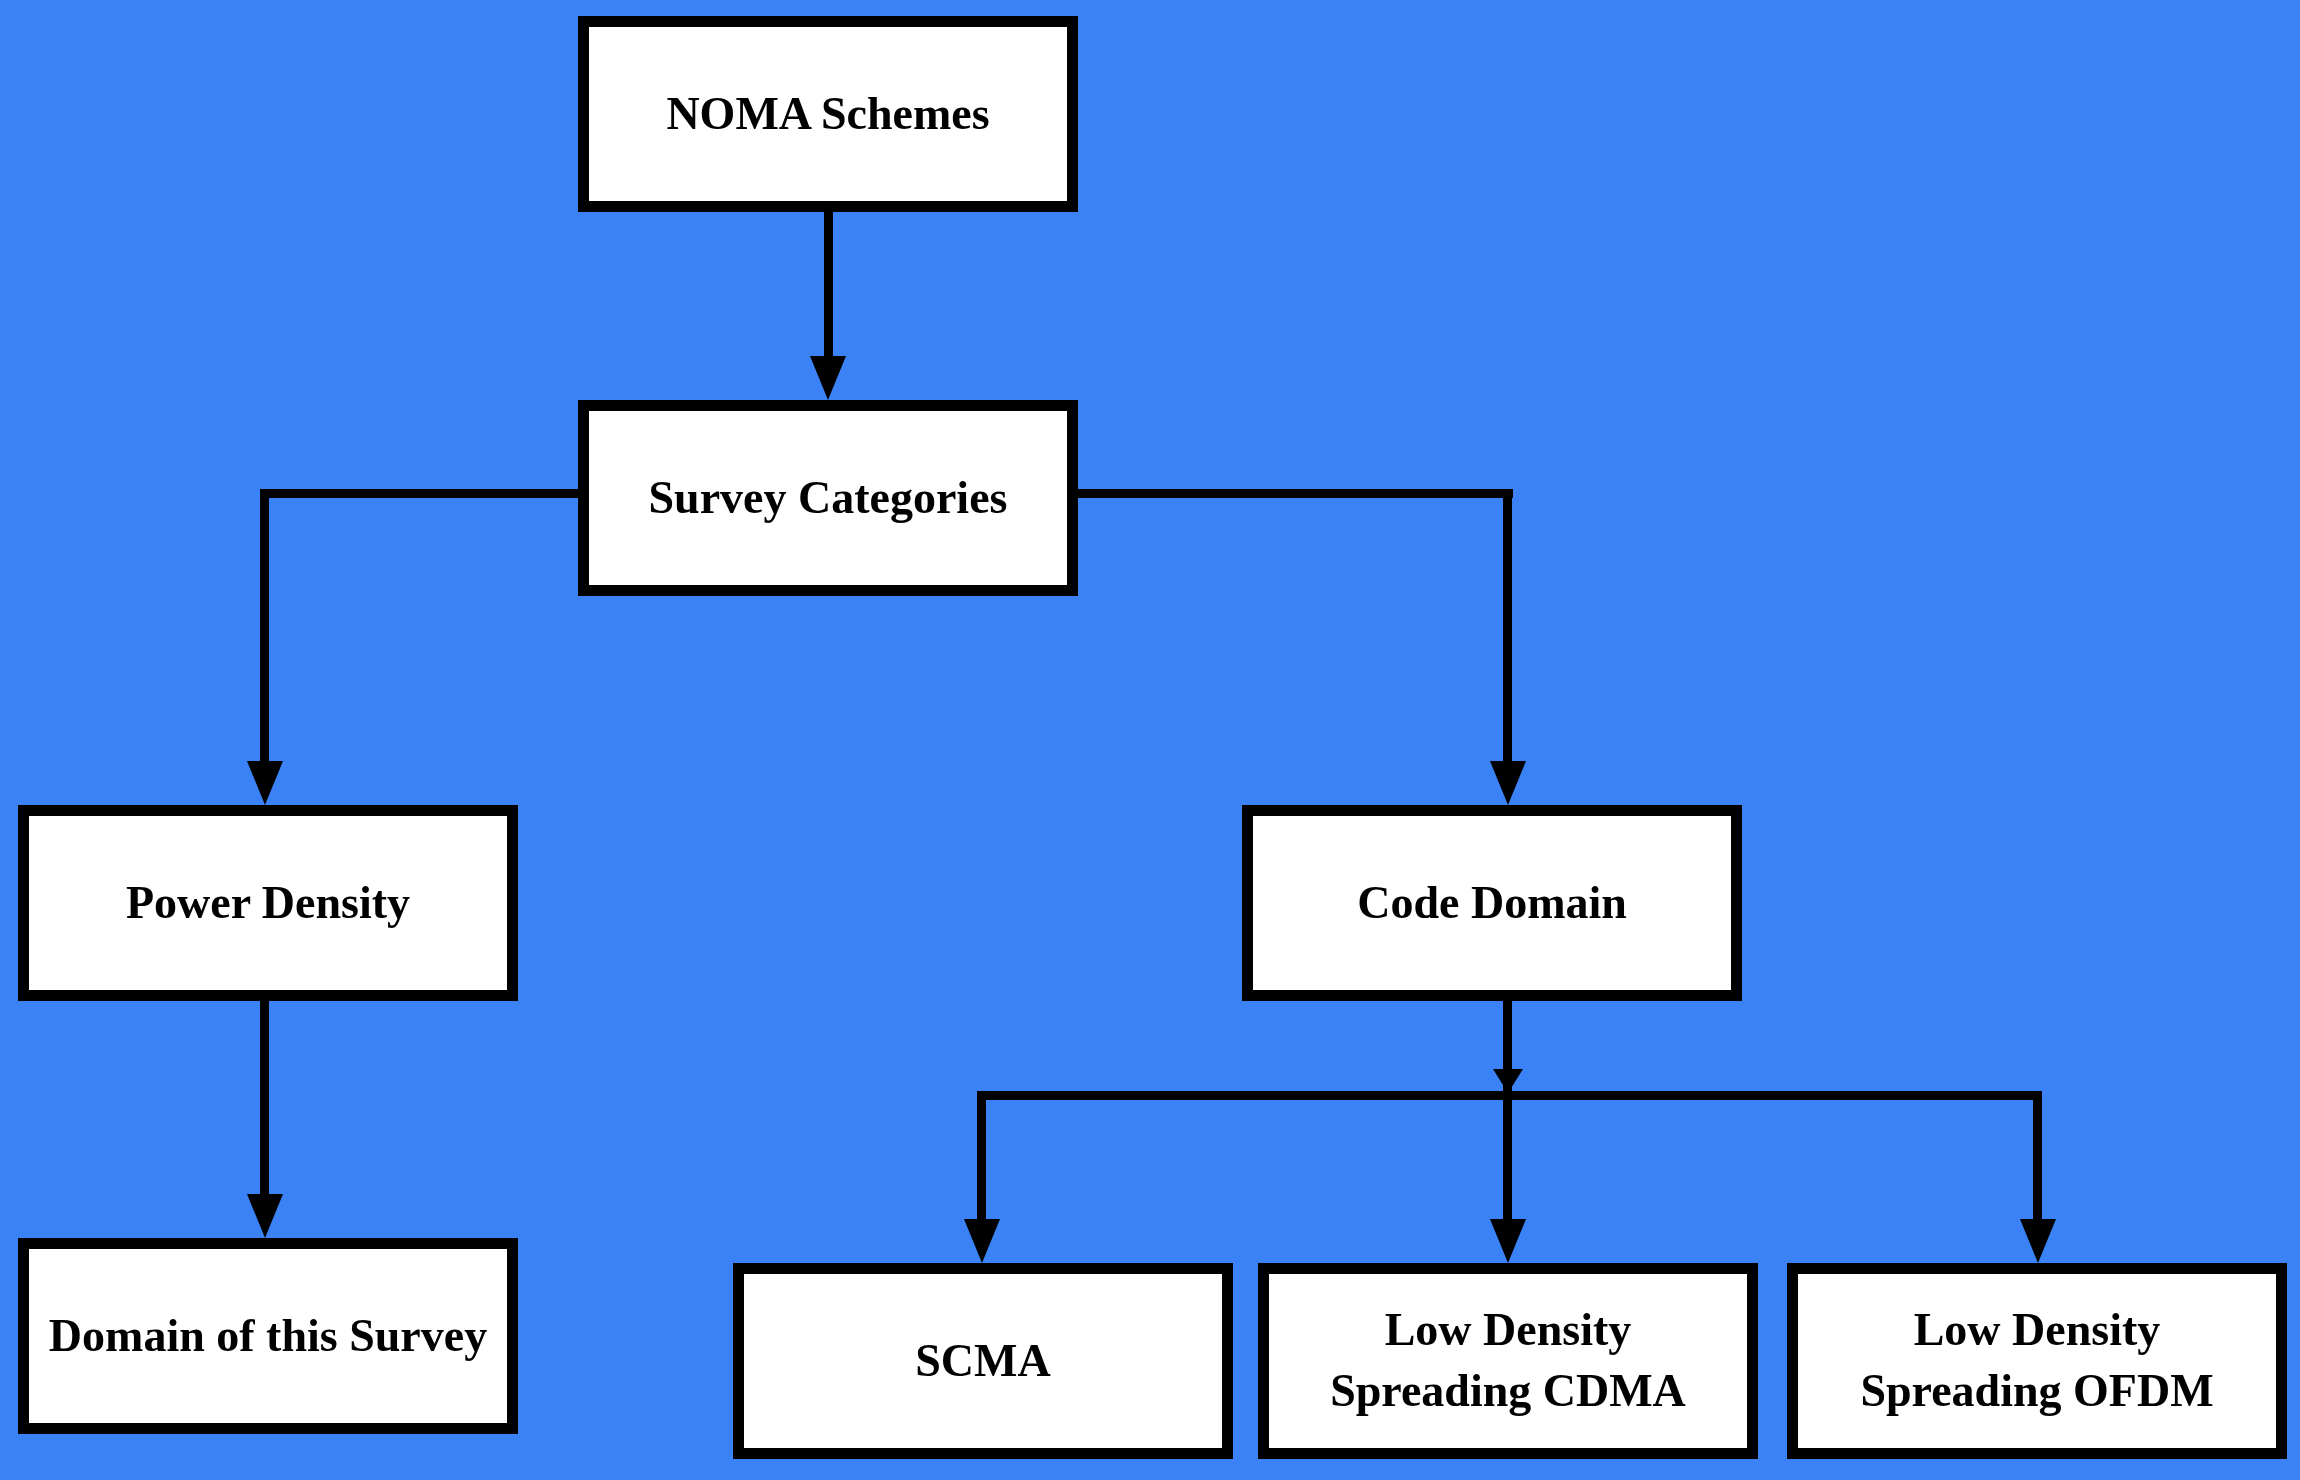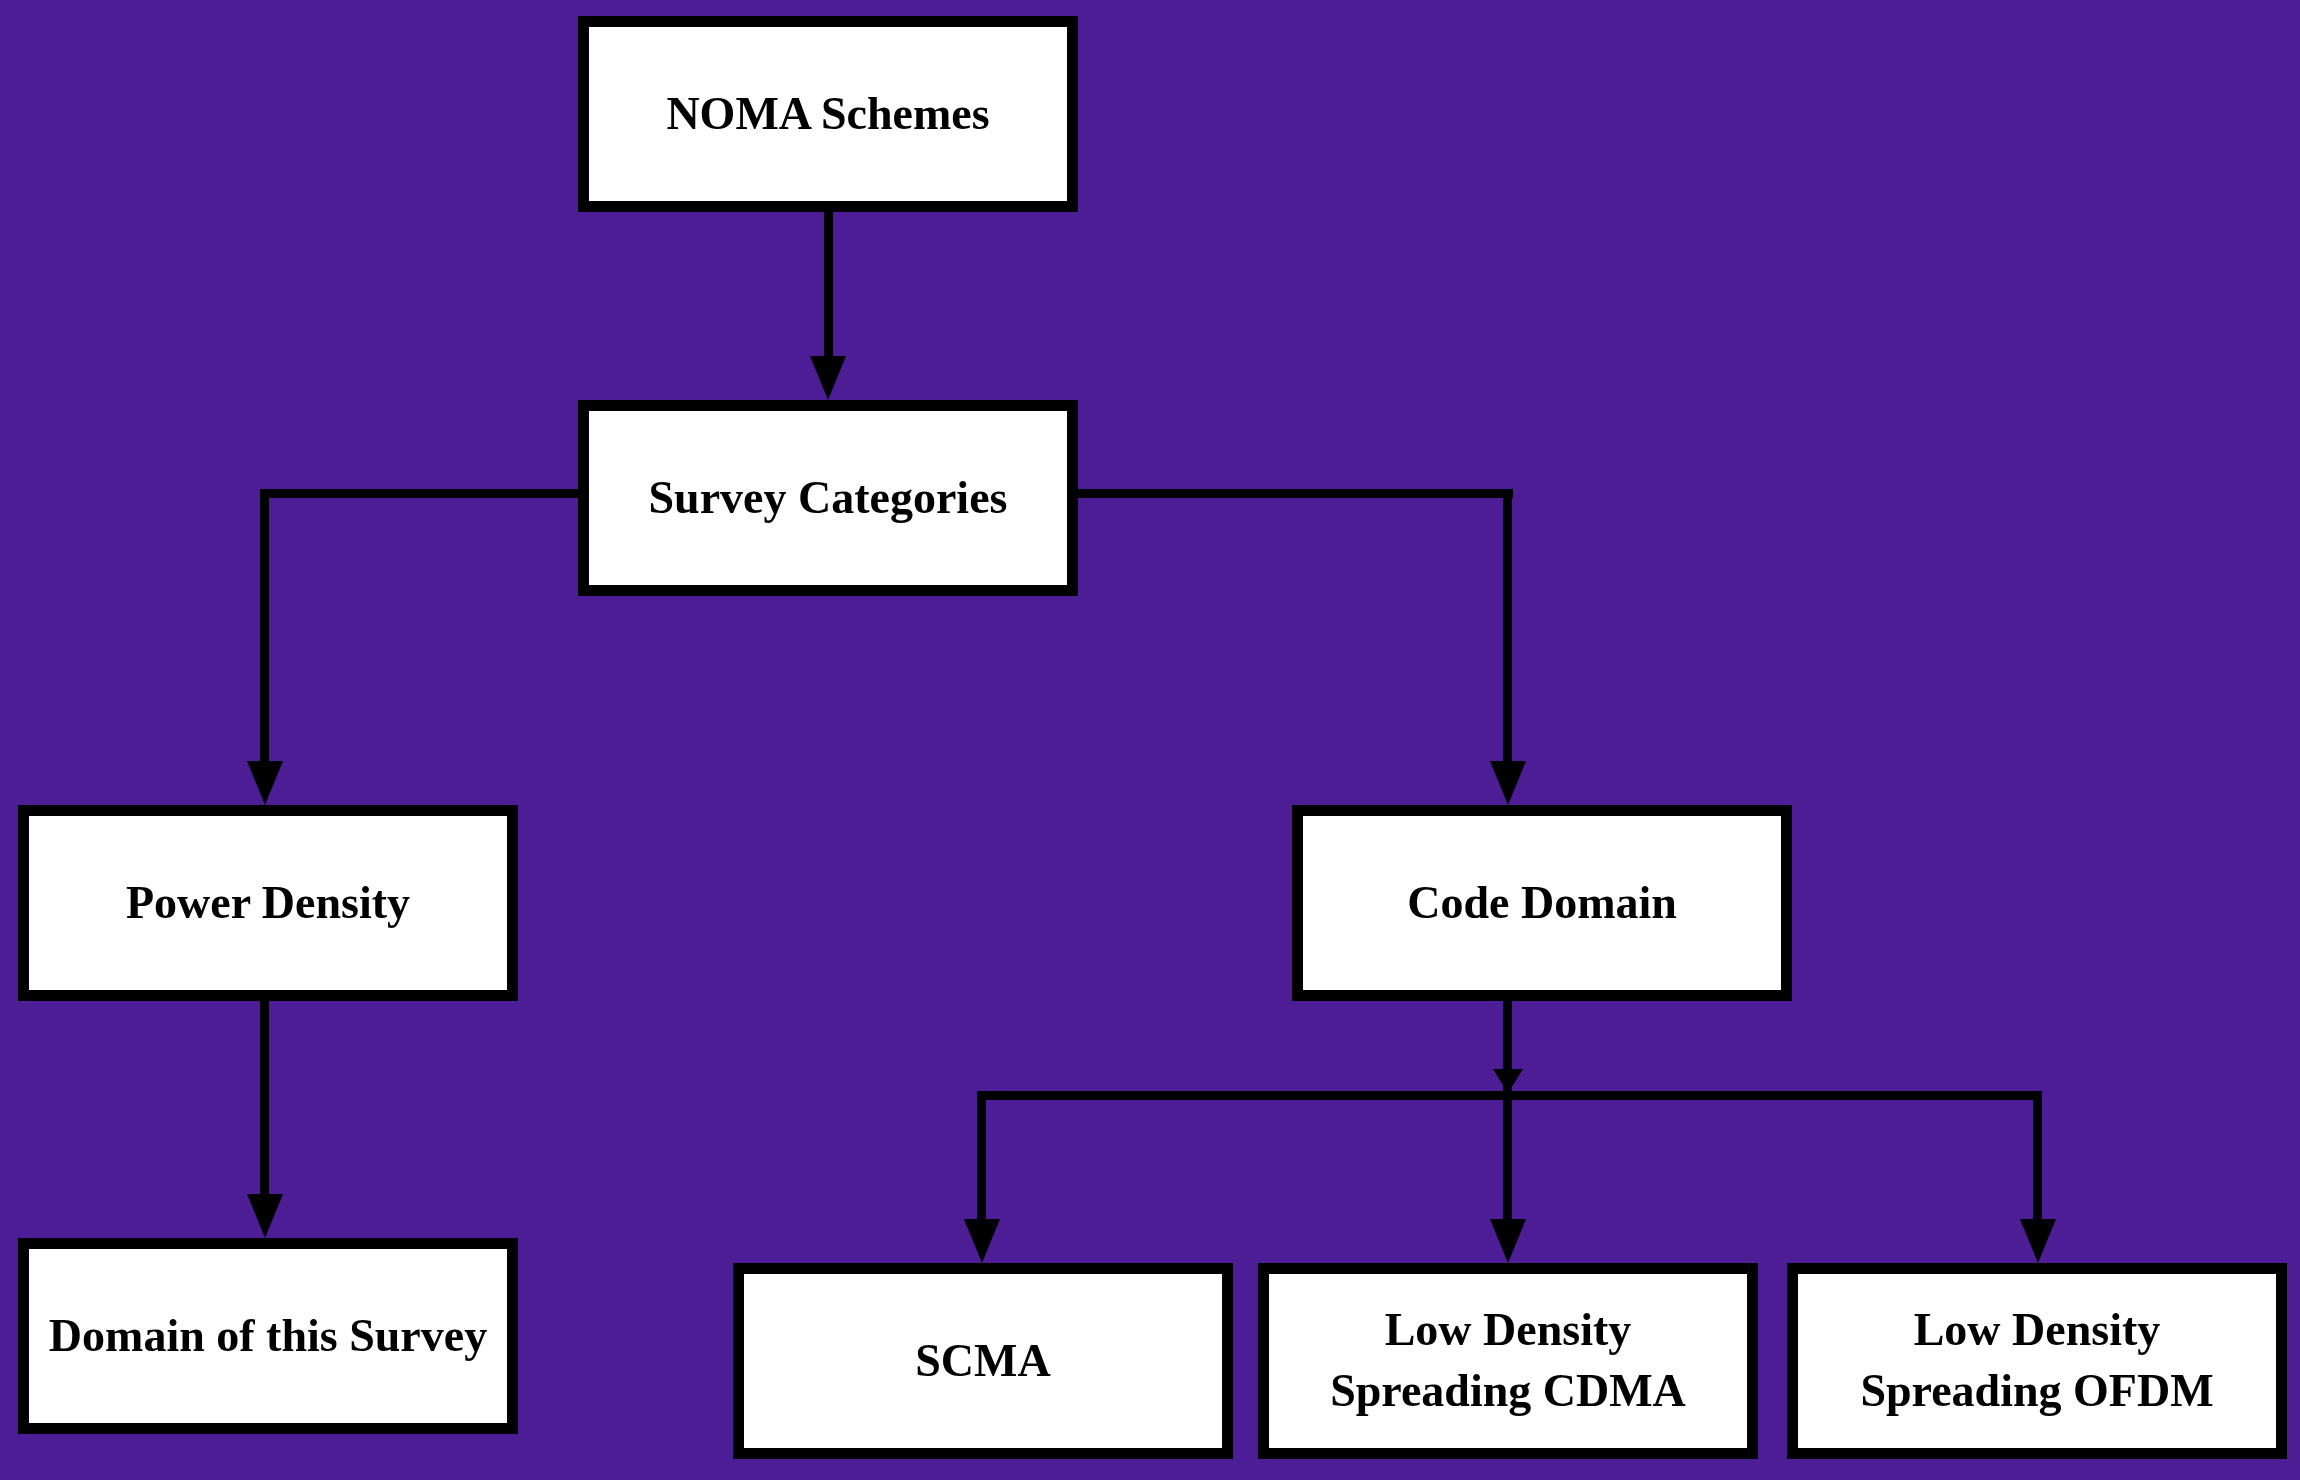--- a/index.html
+++ b/index.html
@@ -1,20 +1,20 @@
 <!DOCTYPE html>
 <html><head>
 <meta charset="utf-8">
 <style>
   html, body { margin: 0; padding: 0; background: #ffffff; }
   #canvas {
     position: relative;
     width: 2300px;
     height: 1480px;
-    background: #4c1d95;
+    background: #3b82f6;
     font-family: "Liberation Serif", "DejaVu Serif", serif;
   }
   .node {
     position: absolute;
     width: 500px;
     height: 196px;
     box-sizing: border-box;
     border: 11px solid #000000;
     background: #ffffff;
     display: flex;
@@ -44,21 +44,21 @@
   }
   .arrowhead.small {
     border-left: 15px solid transparent;
     border-right: 15px solid transparent;
     border-top: 24px solid #000000;
   }
   
   #node-noma   { left: 578px;  top: 16px;   }
   #node-major  { left: 578px;  top: 400px;  }
   #node-power  { left: 18px;   top: 805px;  }
-  #node-code   { left: 1292px; top: 805px;  }
+  #node-code   { left: 1242px; top: 805px;  }
   #node-focus  { left: 18px;   top: 1238px; }
   #node-scma   { left: 733px;  top: 1263px; text-align: center; }
   #node-cdma   { left: 1258px; top: 1263px; }
   #node-ofdm   { left: 1787px; top: 1263px; }
 </style>
 </head>
 <body>
 
 <div id="canvas">
 

